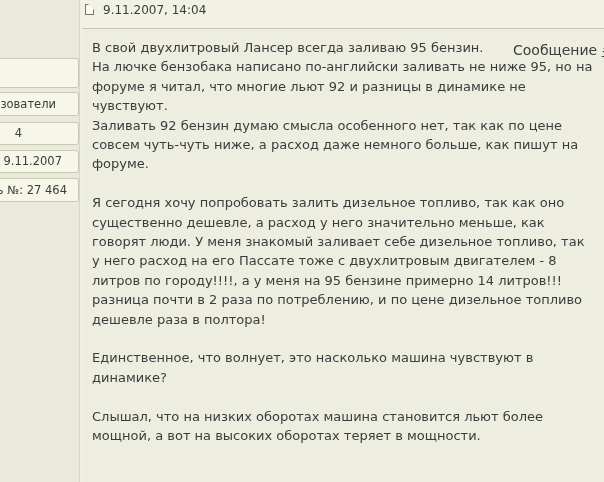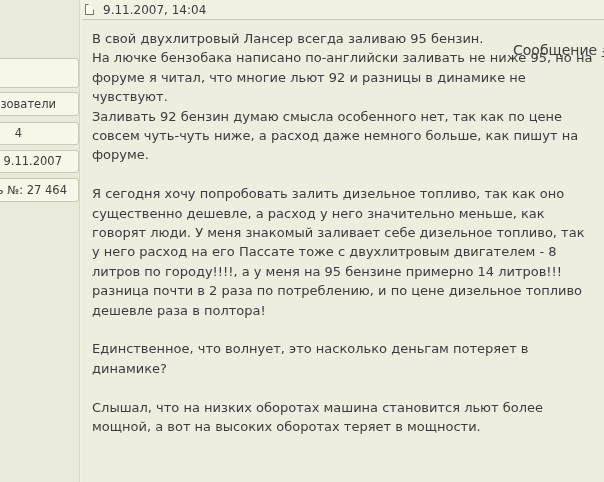--- a/index.html
+++ b/index.html
@@ -44,21 +44,21 @@
   .ubox-4{top:178px;height:24px;line-height:22px;}
   .ubox-1 span{padding-right:22px;}
   .ubox-2 span{padding-right:56px;}
   .ubox-3 span{padding-right:16px;}
   .ubox-4 span{padding-right:11px;}
   .ubox span{display:block;}
 
   
   .main{position:absolute;left:82px;top:0;width:522px;height:482px;}
   .post-header{
-    position:relative;height:20px;
+    position:relative;height:29px;
     background:var(--header-bg);
     border-bottom:1px solid var(--divider);
     text-align:right;
   }
   .doc-icon{
     position:absolute;left:3px;top:4px;width:9px;height:11px;
     background:#fcfcf3;border:1px solid #76776a;
   }
   .doc-icon::before{ 
     content:"";position:absolute;top:-1px;right:-1px;
@@ -106,17 +106,17 @@
   <div class="post-header">
     <span class="doc-icon"></span>
     <span class="post-date">9.11.2007, 14:04</span>
     <span class="msg-num"><span>Сообщение</span> <a>#1</a></span>
   </div>
   <div class="post-body">
     <p>В свой двухлитровый Лансер всегда заливаю 95 бензин.
 На лючке бензобака написано по-английски заливать не ниже 95, но на форуме я читал, что многие льют 92 и разницы в динамике не чувствуют.
 Заливать 92 бензин думаю смысла особенного нет, так как по цене совсем чуть-чуть ниже, а расход даже немного больше, как пишут на форуме.</p>
     <p>Я сегодня хочу попробовать залить дизельное топливо, так как оно существенно дешевле, а расход у него значительно меньше, как говорят люди. У меня знакомый заливает себе дизельное топливо, так у него расход на его Пассате тоже с двухлитровым двигателем - 8 литров по городу!!!!, а у меня на 95 бензине примерно 14 литров!!! разница почти в 2 раза по потреблению, и по цене дизельное топливо дешевле раза в полтора!</p>
-    <p>Единственное, что волнует, это насколько деньгам потеряет в динамике?</p>
+    <p>Единственное, что волнует, это насколько машина чувствуют в динамике?</p>
     <p>Слышал, что на низких оборотах машина становится льют более мощной, а вот на высоких оборотах теряет в мощности.</p>
 
   </div>
 </main>
 
 </body></html>

